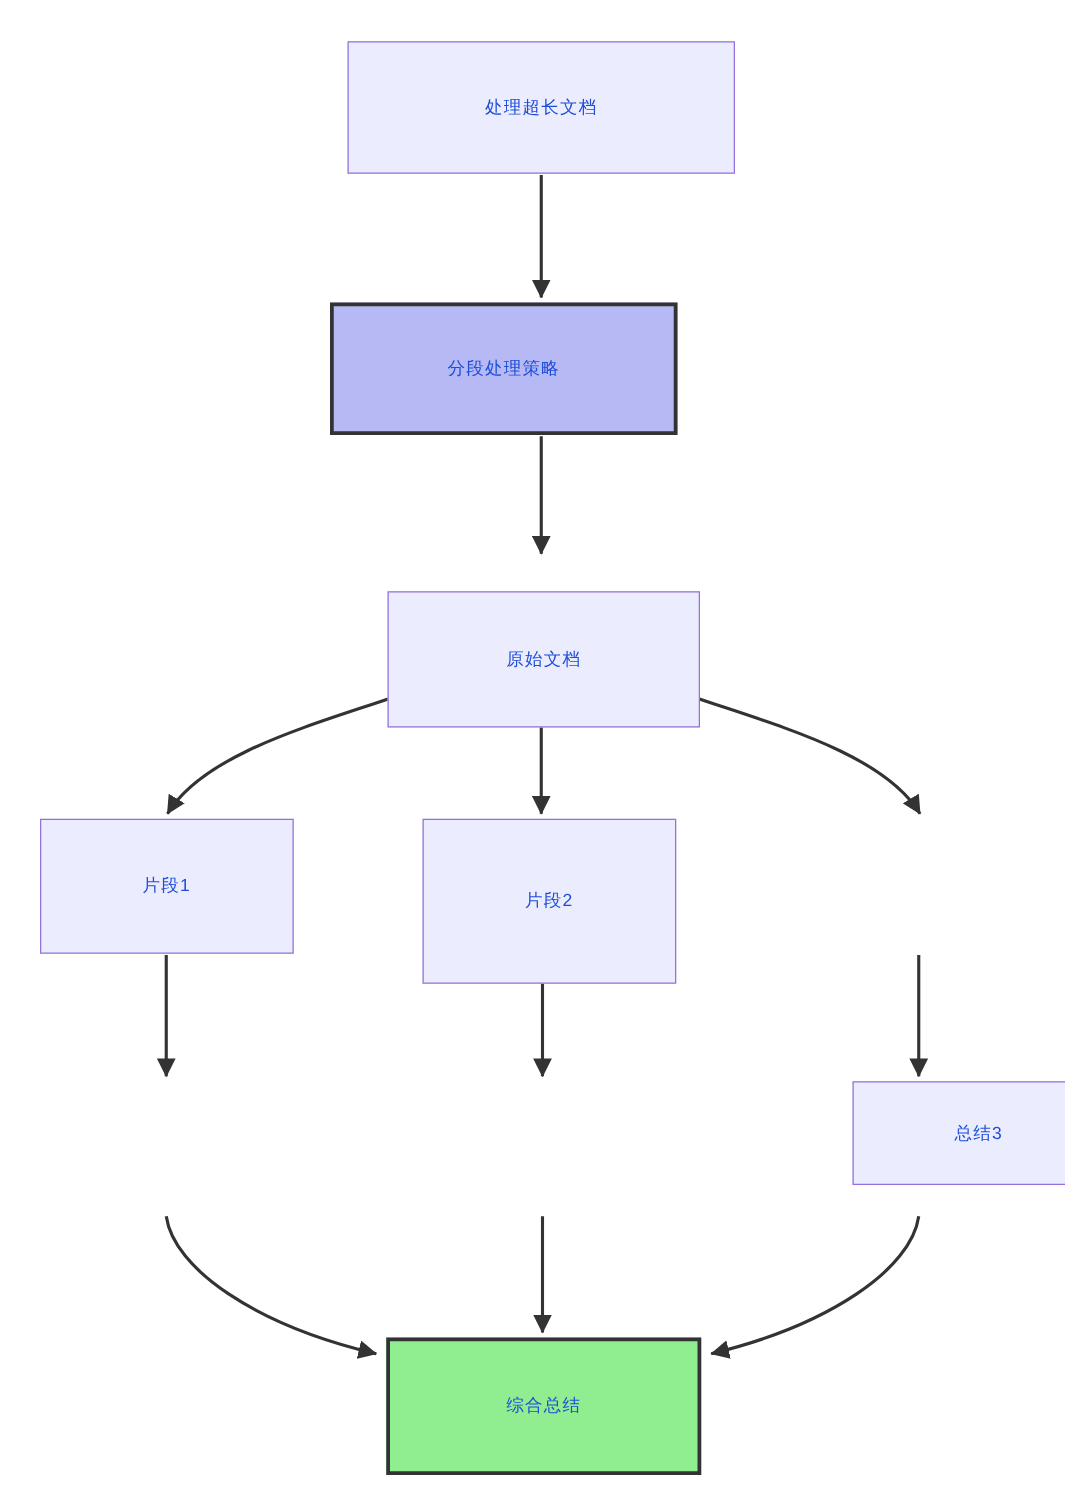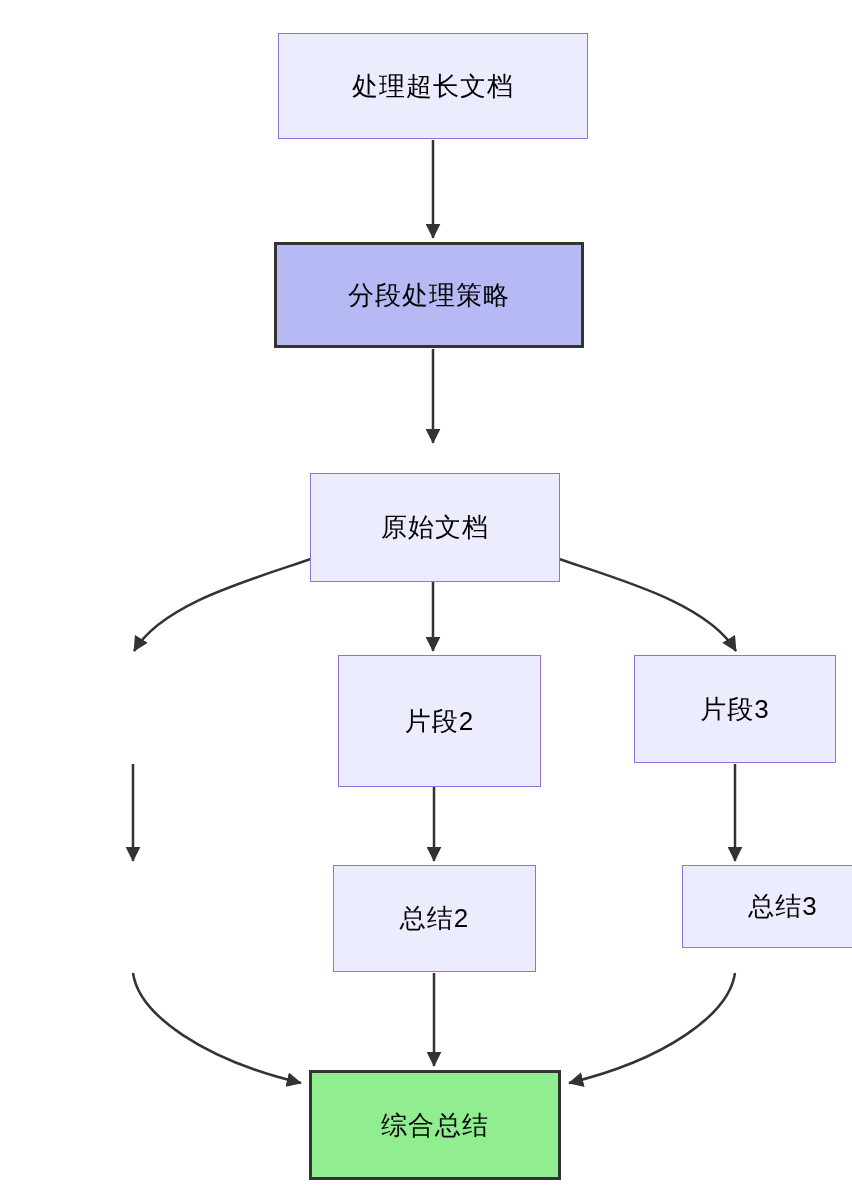--- a/index.html
+++ b/index.html
@@ -21,22 +21,22 @@
     top: 0;
     width: 852px;
     height: 1196px;
   }
   .node {
     position: absolute;
     display: flex;
     align-items: center;
     justify-content: center;
     box-sizing: border-box;
-    font-size: 26px;
-    color: #000000;
+    font-size: 14px;
+    color: #1d4ed8;
     text-align: center;
     letter-spacing: 1px;
   }
   .node.default {
     background: #ECECFF;
     border: 1.5px solid #9370DB;
   }
   .node.highlight {
     background: #b6b9f4;
     border: 3px solid #333333;
@@ -68,29 +68,28 @@
       <path d="M434,764 L434,861" marker-end="url(#arrow)"></path>
       <path d="M735,764 L735,861" marker-end="url(#arrow)"></path>
       <path d="M133,973 C139,1015 204,1060 301,1083" marker-end="url(#arrow)"></path>
       <path d="M434,973 L434,1066" marker-end="url(#arrow)"></path>
       <path d="M735,973 C729,1015 664,1060 569,1083" marker-end="url(#arrow)"></path>
     </g>
   </svg>
 
   <div class="node default" style="left:278px; top:33px; width:310px; height:106px;">处理超长文档</div>
 
-  <div class="node highlight" style="left:274px; top:242px; width:310px; height:106px;">分段处理策略</div>
+  <div class="node highlight" style="left:264px; top:242px; width:278px; height:106px;">分段处理策略</div>
 
   <div class="node default" style="left:310px; top:447px; width:250px; height:109px;margin-top:26px;">原始文档</div>
 
+  <div class="node default" style="left:32px; top:655px; width:203px; height:108px;">片段1</div>
 
   <div class="node default" style="left:338px; top:655px; width:203px; height:132px;">片段2</div>
 
-  <div class="node default" style="left:634px; top:655px; width:202px; height:108px;">片段3</div>
 
 
-  <div class="node default" style="left:333px; top:865px; width:203px; height:107px;">总结2</div>
 
   <div class="node default" style="left:634px; top:865px; width:202px; height:83px;margin-left:48px;">总结3</div>
 
   <div class="node success" style="left:309px; top:1070px; width:252px; height:110px;">综合总结</div>
 
 </div>
 
 </body></html>

